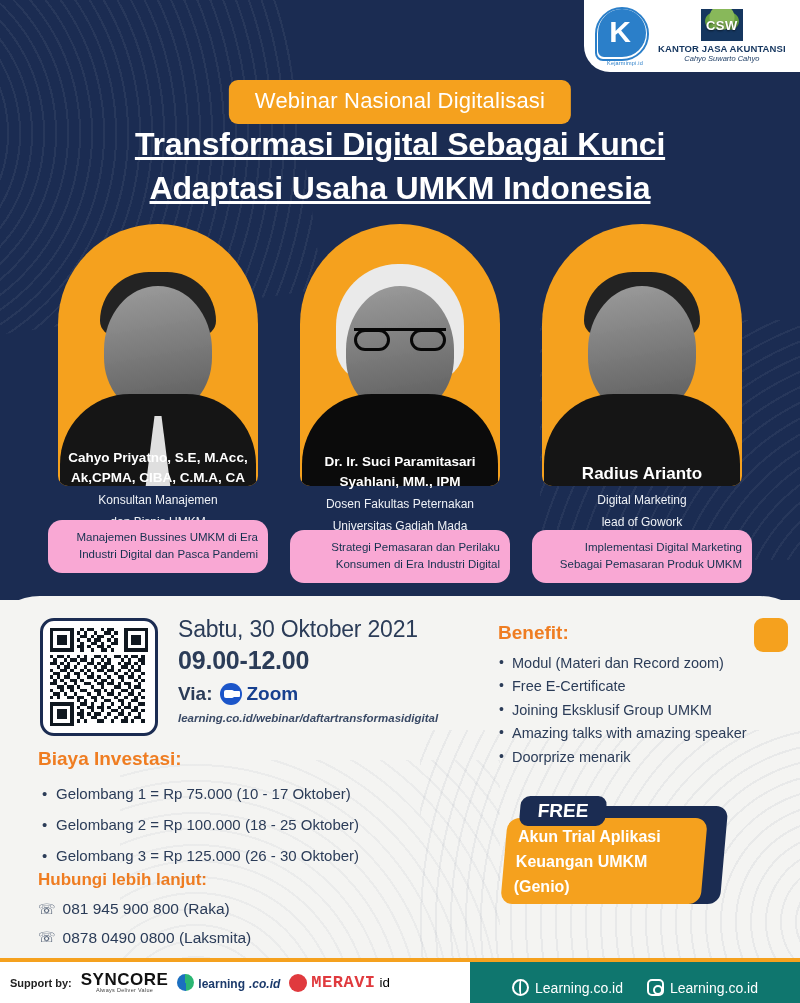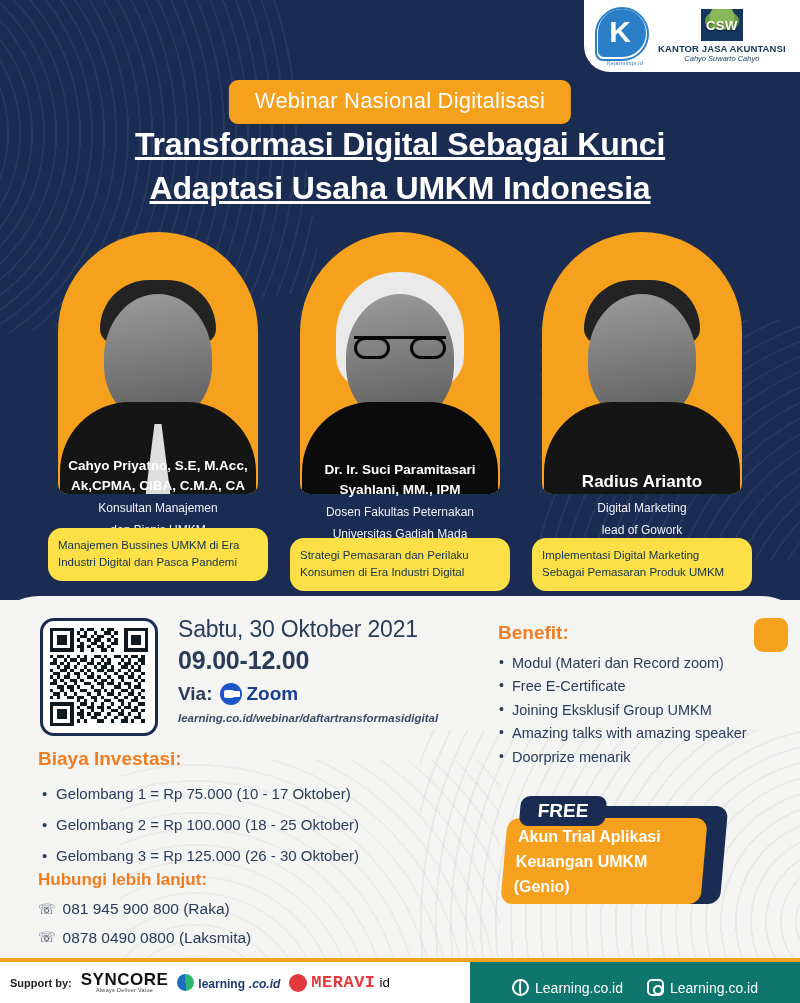--- a/index.html
+++ b/index.html
@@ -98,21 +98,21 @@
     font-size:22px; letter-spacing:.2px; white-space:nowrap;
   }
   .title{
     position:absolute; left:0; top:122px; width:800px;
     text-align:center; color:#ffffff; font-weight:bold;
     font-size:32px; line-height:1.38; letter-spacing:-.2px;text-decoration:underline;
   }
 
   
   .speakers{
-    position:absolute; left:44px; top:232px; width:712px; height:370px;
+    position:absolute; left:44px; top:224px; width:712px; height:370px;
     display:flex; gap:14px;
   }
   .spk{ position:relative; width:228px; height:370px; }
   .spk .arch{
     position:absolute; left:14px; top:0; width:200px; height:262px;
     background:#f5a11e; border-radius:100px 100px 10px 10px;
     overflow:hidden;
   }
   .spk .photo{
     position:absolute; left:0; bottom:0; width:100%; height:100%;
@@ -154,23 +154,23 @@
   .spk.hijab .body{ background:#141414; }
 
   .spk .namebar{
     position:absolute; left:14px; top:228px; width:200px;
     text-align:center; color:#ffffff; padding:0 4px;
   }
   .spk .nm{ font-size:13.5px; font-weight:bold; line-height:1.46; }
   .spk .rl{ font-size:12px; line-height:1.42; margin-top:5px; color:#eef1f6; }
   .spk .topic{
     position:absolute; left:4px; width:220px;
-    background:#fde047; color:#14314f;
+    background:#f9a8d4; color:#14314f;
     border-radius:14px; padding:9px 10px;
-    font-size:11.5px; line-height:1.5; text-align:left;
+    font-size:11.5px; line-height:1.5; text-align:right;
   }
   .spk.s1 .topic{ top:296px; }
   .spk.s2 .topic{ top:306px; }
   .spk.s3 .topic{ top:306px; }
   .spk.s1 .namebar{ top:224px; }
   .spk.s3 .namebar{ top:238px; }
   .spk.s3 .nm{ font-size:17px; }
 
   
   .lower{

